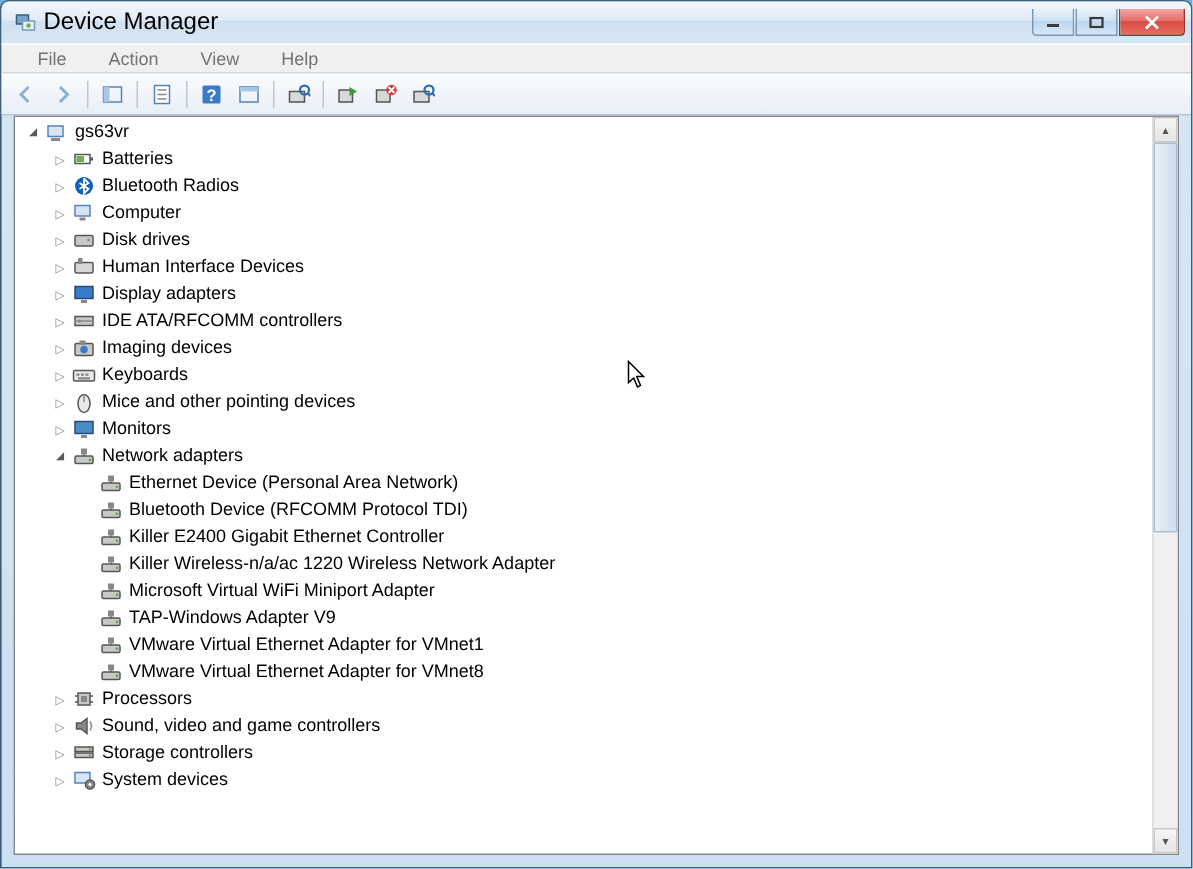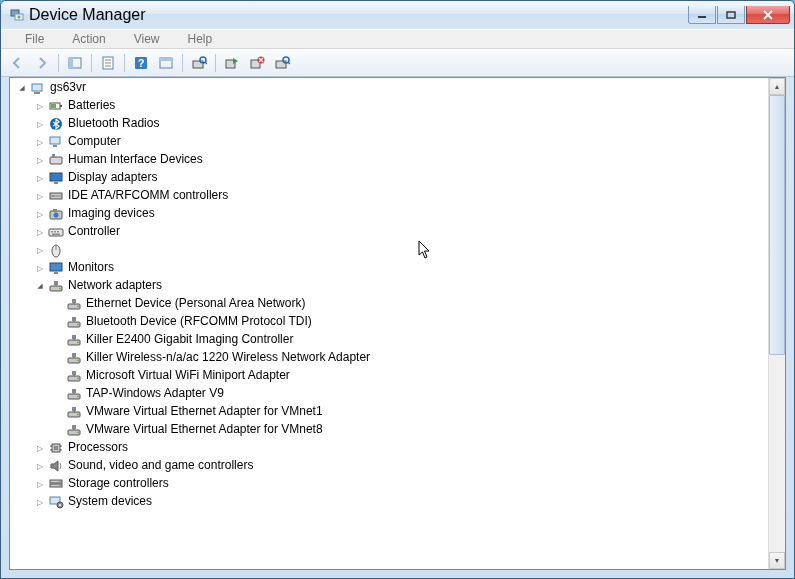--- a/index.html
+++ b/index.html
@@ -329,20 +329,30 @@
               <rect x="2" y="3" width="10" height="7" fill="#d8e4f0" stroke="#5485b8"></rect>
               <rect x="5" y="11" width="4" height="2" fill="#888"></rect>
             </svg>
           </span>
           <span class="label">Computer</span>
         </div>
         <div class="node indent-1">
           <span class="toggle collapsed"></span>
           <span class="ticon">
             <svg width="16" height="16" viewBox="0 0 16 16">
+              <rect x="2" y="5" width="12" height="7" rx="1" fill="#c8c8c8" stroke="#555"></rect>
+              <circle cx="11" cy="8" r="1" fill="#6fae4f"></circle>
+            </svg>
+          </span>
+          <span class="label">Disk drives</span>
+        </div>
+        <div class="node indent-1">
+          <span class="toggle collapsed"></span>
+          <span class="ticon">
+            <svg width="16" height="16" viewBox="0 0 16 16">
               <rect x="2" y="5" width="12" height="7" rx="1" fill="#d8d8d8" stroke="#555"></rect>
               <rect x="4" y="2" width="3" height="4" fill="#888"></rect>
             </svg>
           </span>
           <span class="label">Human Interface Devices</span>
         </div>
         <div class="node indent-1">
           <span class="toggle collapsed"></span>
           <span class="ticon">
             <svg width="16" height="16" viewBox="0 0 16 16">
@@ -378,30 +388,31 @@
           <span class="toggle collapsed"></span>
           <span class="ticon">
             <svg width="16" height="16" viewBox="0 0 16 16">
               <rect x="1" y="5" width="14" height="7" rx="1" fill="#e8e8e8" stroke="#555"></rect>
               <rect x="3" y="7" width="2" height="1.5" fill="#888"></rect>
               <rect x="6" y="7" width="2" height="1.5" fill="#888"></rect>
               <rect x="9" y="7" width="2" height="1.5" fill="#888"></rect>
               <rect x="4" y="9.5" width="8" height="1.5" fill="#888"></rect>
             </svg>
           </span>
-          <span class="label">Controller</span>
+          <span class="label">Keyboards</span>
         </div>
         <div class="node indent-1">
           <span class="toggle collapsed"></span>
           <span class="ticon">
             <svg width="16" height="16" viewBox="0 0 16 16">
               <ellipse cx="8" cy="9" rx="4" ry="6" fill="#e8e8e8" stroke="#555"></ellipse>
               <line x1="8" y1="3" x2="8" y2="8" stroke="#888"></line>
             </svg>
           </span>
+          <span class="label">Mice and other pointing devices</span>
         </div>
         <div class="node indent-1">
           <span class="toggle collapsed"></span>
           <span class="ticon">
             <svg width="16" height="16" viewBox="0 0 16 16">
               <rect x="2" y="3" width="12" height="8" fill="#4a8cc8" stroke="#204a78"></rect>
               <rect x="6" y="12" width="4" height="2" fill="#888"></rect>
             </svg>
           </span>
           <span class="label">Monitors</span>
@@ -445,21 +456,21 @@
         <div class="node indent-2">
           <span class="toggle none"></span>
           <span class="ticon">
             <svg width="16" height="16" viewBox="0 0 16 16">
               <rect x="2" y="8" width="12" height="5" rx="1" fill="#c8c8c8" stroke="#555"></rect>
               <rect x="6" y="3" width="4" height="4" fill="#888"></rect>
               <line x1="8" y1="7" x2="8" y2="8" stroke="#555"></line>
               <circle cx="12" cy="10.5" r="1" fill="#6fae4f"></circle>
             </svg>
           </span>
-          <span class="label">Killer E2400 Gigabit Imaging Controller</span>
+          <span class="label">Killer E2400 Gigabit Ethernet Controller</span>
         </div>
         <div class="node indent-2">
           <span class="toggle none"></span>
           <span class="ticon">
             <svg width="16" height="16" viewBox="0 0 16 16">
               <rect x="2" y="8" width="12" height="5" rx="1" fill="#c8c8c8" stroke="#555"></rect>
               <rect x="6" y="3" width="4" height="4" fill="#888"></rect>
               <line x1="8" y1="7" x2="8" y2="8" stroke="#555"></line>
               <circle cx="12" cy="10.5" r="1" fill="#6fae4f"></circle>
             </svg>

